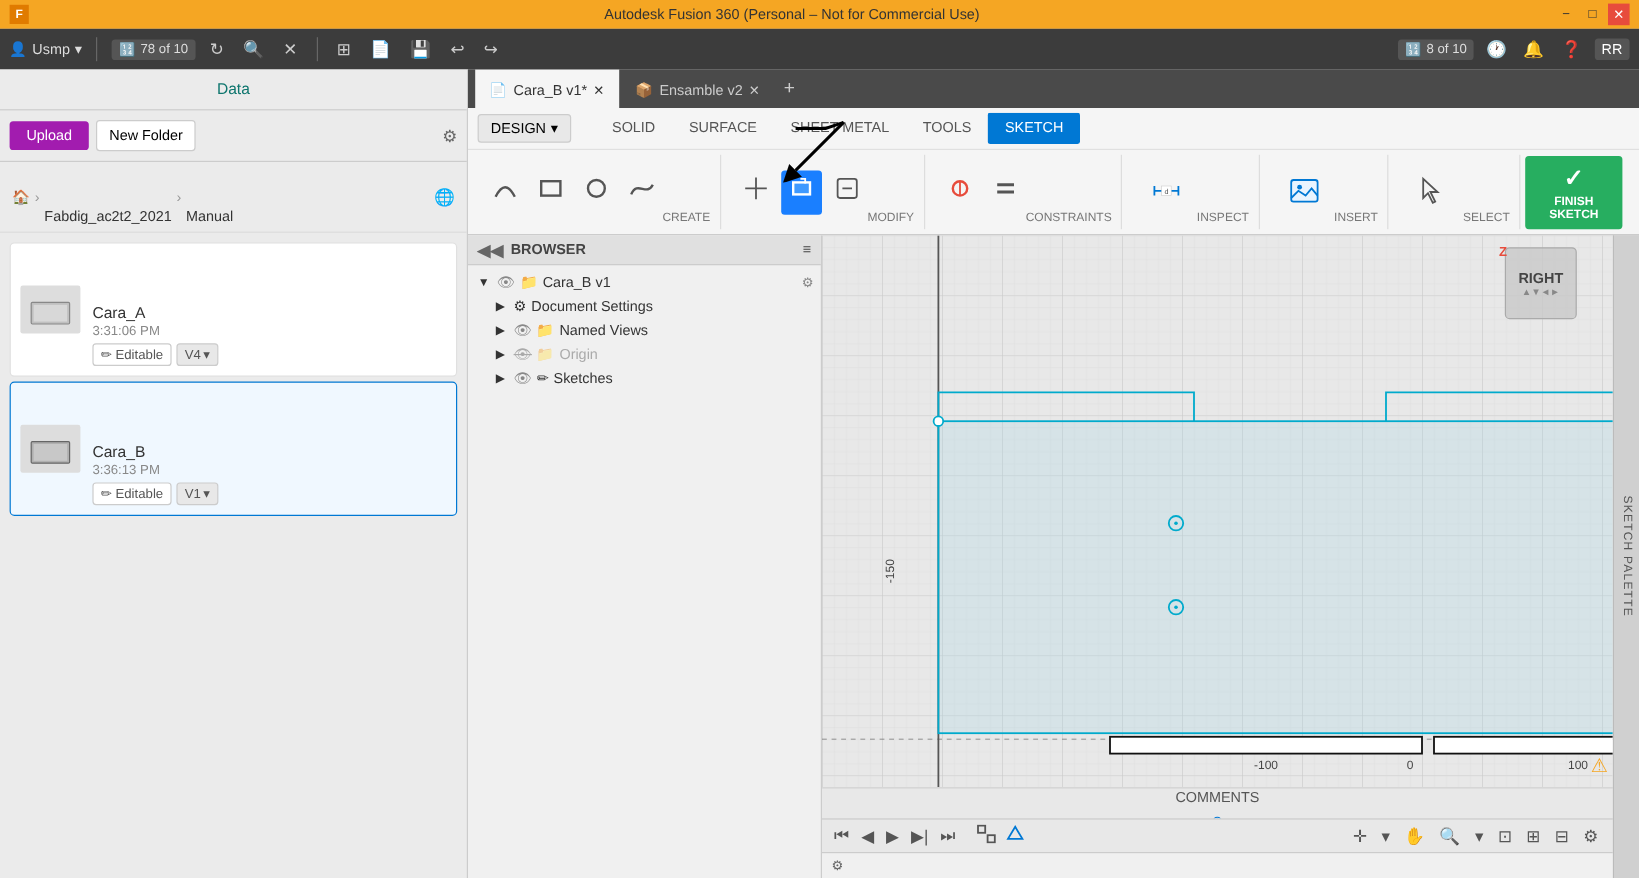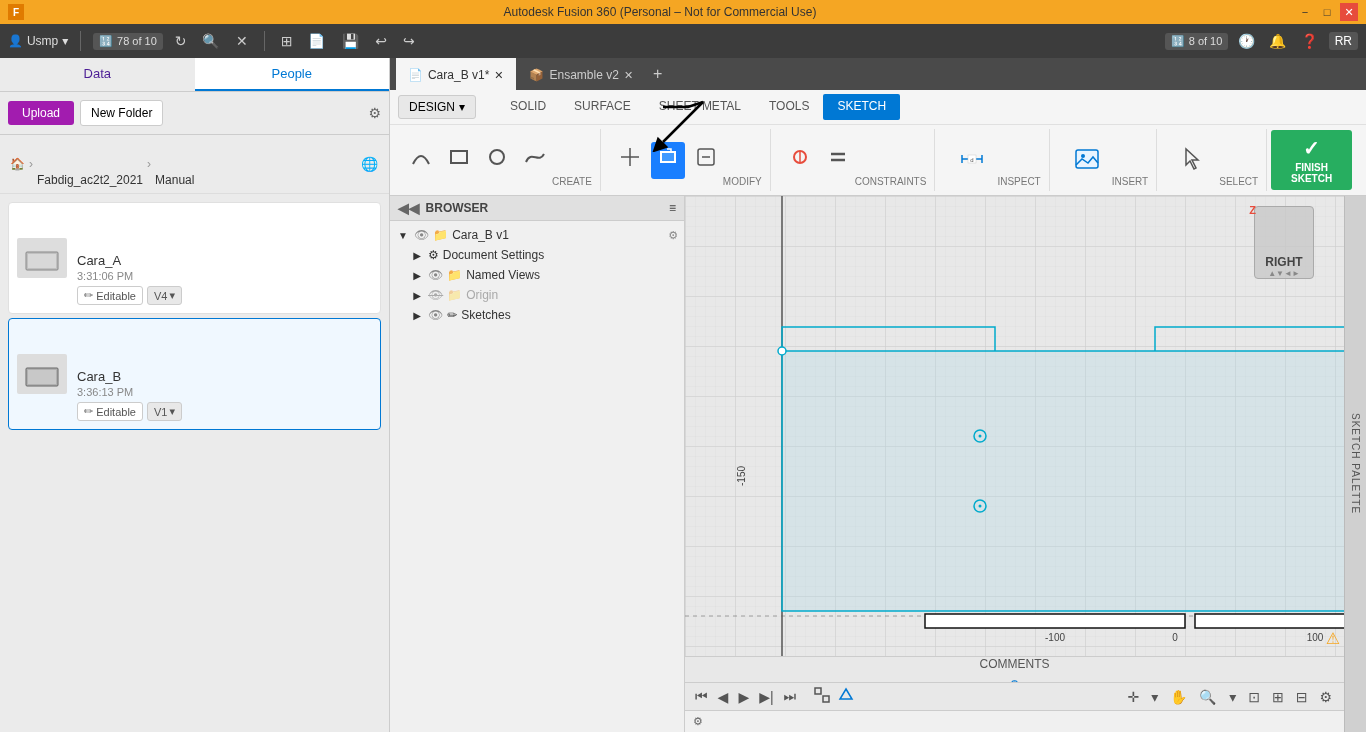--- a/index.html
+++ b/index.html
@@ -44,21 +44,21 @@
     
     #left-panel {
       width: 390px;
       background: #ebebeb;
       display: flex;
       flex-direction: column;
       border-right: 1px solid #ccc;
     }
     .panel-tabs { display: flex; border-bottom: 1px solid #ccc; background: #ebebeb; }
     .panel-tab {
-      flex: 1; text-align: center; padding: 8px; cursor: pointer; font-size: 13px; color: #4c1d95;
+      flex: 1; text-align: center; padding: 8px; cursor: pointer; font-size: 13px; color: #0f766e;
       border-bottom: 2px solid transparent;
     }
     .panel-tab.active { background: white; border-bottom: 2px solid #0078d4; color: #0078d4; font-weight: 500; }
     .panel-actions { display: flex; align-items: center; padding: 8px; gap: 6px; border-bottom: 1px solid #ccc; }
     .btn-upload { background: #a21caf; color: white; border: none; padding: 5px 14px; border-radius: 3px; cursor: pointer; font-size: 12px; font-weight: 500; text-align: right; }
     .btn-folder { background: white; border: 1px solid #ccc; padding: 5px 10px; border-radius: 3px; cursor: pointer; font-size: 12px; }
     .btn-settings { background: none; border: none; cursor: pointer; font-size: 14px; color: #666; margin-left: auto; }
 
     
     .breadcrumb { display: flex; align-items: center; padding: 6px 10px; gap: 4px; font-size: 12px; color: #555; border-bottom: 1px solid #ddd; }
@@ -131,21 +131,21 @@
     #grid-canvas { position: absolute; top: 0; left: 0; width: 100%; height: 100%; }
 
     
     #sketch-palette {
       width: 22px; background: #d0d0d0; display: flex; flex-direction: column; align-items: center;
       justify-content: center; border-left: 1px solid #bbb; cursor: pointer;
     }
     #sketch-palette-label { writing-mode: vertical-rl; font-size: 10px; color: #555; letter-spacing: 1px; text-transform: uppercase; }
 
     
-    #view-cube { position: absolute; top: 10px; right: 30px; width: 60px; height: 73px; background: rgba(200,200,200,0.8); border: 1px solid #aaa; border-radius: 4px; display: flex; align-items: center; justify-content: flex-end; font-size: 11px; color: #444; flex-direction: column; }
+    #view-cube { position: absolute; top: 10px; right: 30px; width: 60px; height: 60px; background: rgba(200,200,200,0.8); border: 1px solid #aaa; border-radius: 4px; display: flex; align-items: center; justify-content: center; font-size: 11px; color: #444; flex-direction: column; }
 
     
     #bottom-bar { height: 28px; background: #e8e8e8; border-top: 1px solid #ccc; display: flex; align-items: center; padding: 0 8px; gap: 6px; }
     .nav-btn { background: none; border: none; cursor: pointer; font-size: 14px; color: #555; padding: 2px; }
     .viewport-controls { margin-left: auto; display: flex; gap: 4px; align-items: center; }
     .vp-btn { background: none; border: none; cursor: pointer; font-size: 14px; color: #555; padding: 2px 4px; }
 
     
     #status-bar { height: 22px; background: #f0f0f0; border-top: 1px solid #ccc; display: flex; align-items: center; padding: 0 8px; font-size: 11px; color: #666; }
 
@@ -201,21 +201,20 @@
     <div class="menu-icon-btn">❓</div>
     <div style="background:#555; color:white; padding:2px 6px; border-radius:3px; font-size:12px;">RR</div>
   </div>
 </div>
 
 <div id="main">
 
   <div id="left-panel">
     <div class="panel-tabs">
       <div class="panel-tab">Data</div>
-      <div class="panel-tab active">People</div>
     </div>
     <div class="panel-actions">
       <button class="btn-upload">Upload</button>
       <button class="btn-folder">New Folder</button>
       <button class="btn-settings">⚙</button>
     </div>
     <div class="breadcrumb">
       <span>🏠</span>
       <span class="breadcrumb-sep">›</span>
       <span class="breadcrumb-item">Fabdig_ac2t2_2021</span>

